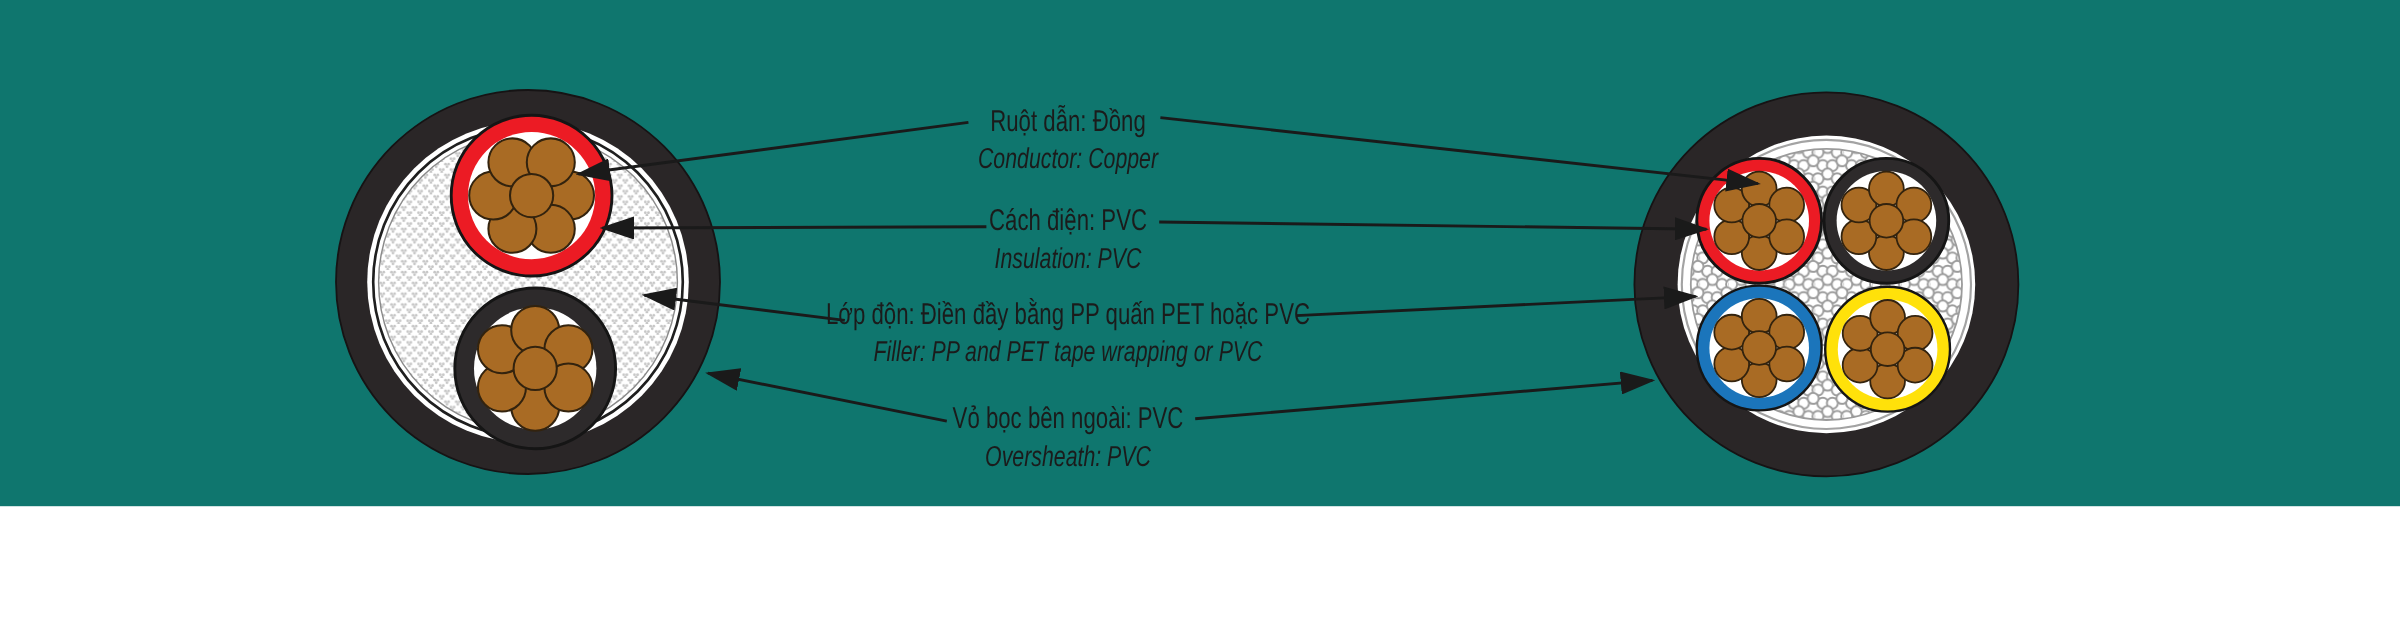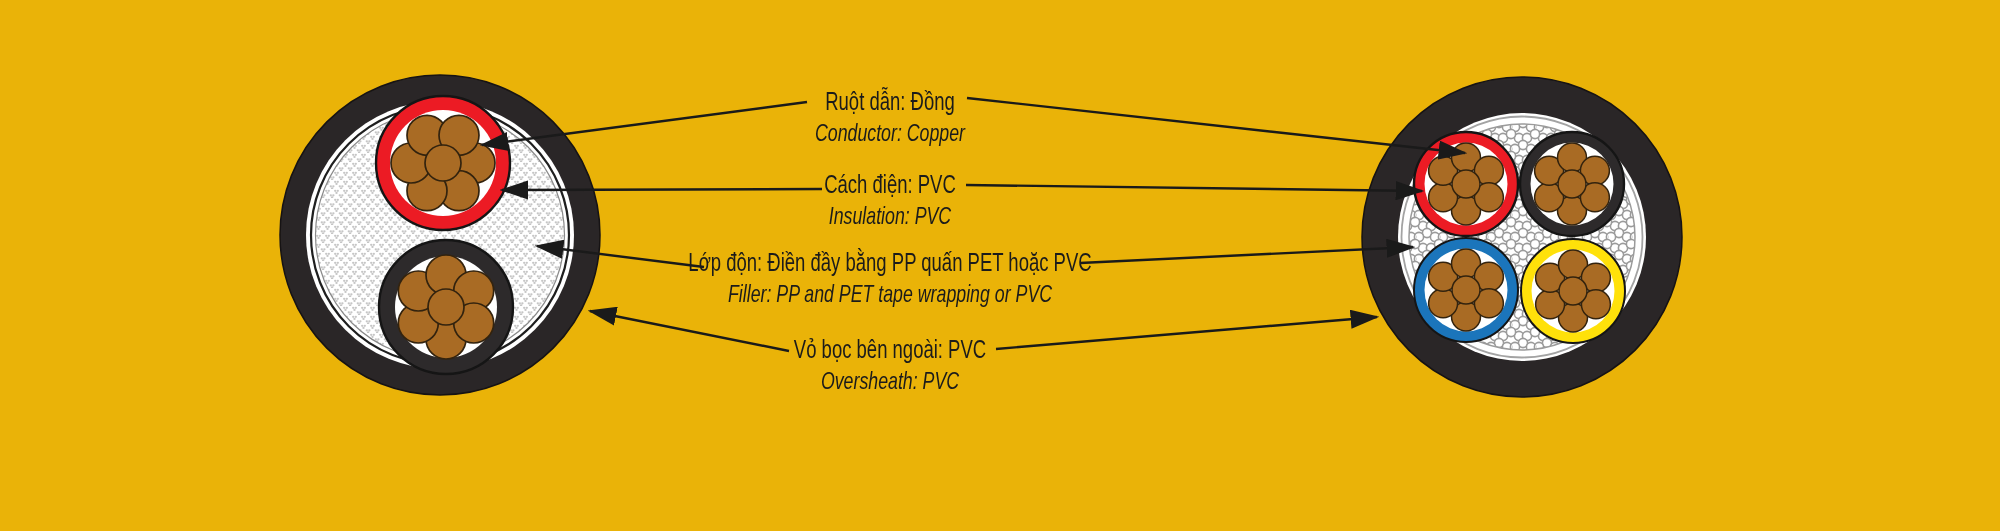--- a/index.html
+++ b/index.html
@@ -1,16 +1,16 @@
 <!DOCTYPE html>
 <html style="--red: #EC1B24; --blue: #1B75BB; --yellow: #FFE10A; --copper: #A96B24; --sheath: #2A2627; --ins_black: #2D2A2B; --line: #1A1A1A;"><head>
 <meta charset="utf-8">
 <style>
   html,body{margin:0;padding:0;background:#ffffff;}
-  #stage{position:relative;width:2000px;height:531px;background:#eab308;overflow:hidden;
+  #stage{position:relative;width:2000px;height:422px;background:#0f766e;overflow:hidden;
          font-family:"Liberation Sans",sans-serif;}
   #stage svg{position:absolute;left:0;top:0;}
 
   
   .sheath       {fill:var(--sheath,#2a2627);stroke:#161314;stroke-width:1.5;}
   .tape-white   {fill:#ffffff;}
   .ring-line    {fill:none;stroke:#1f1f1f;stroke-width:2.2;}
   .ring-gray    {fill:none;stroke:#a3a3a3;stroke-width:1.8;}
   .filler-fine  {fill:url(#patFine);stroke:#8a8a8a;stroke-width:1.2;}
   .filler-puzzle{fill:url(#patPuzzle);stroke:#9b9b9b;stroke-width:1.5;}

